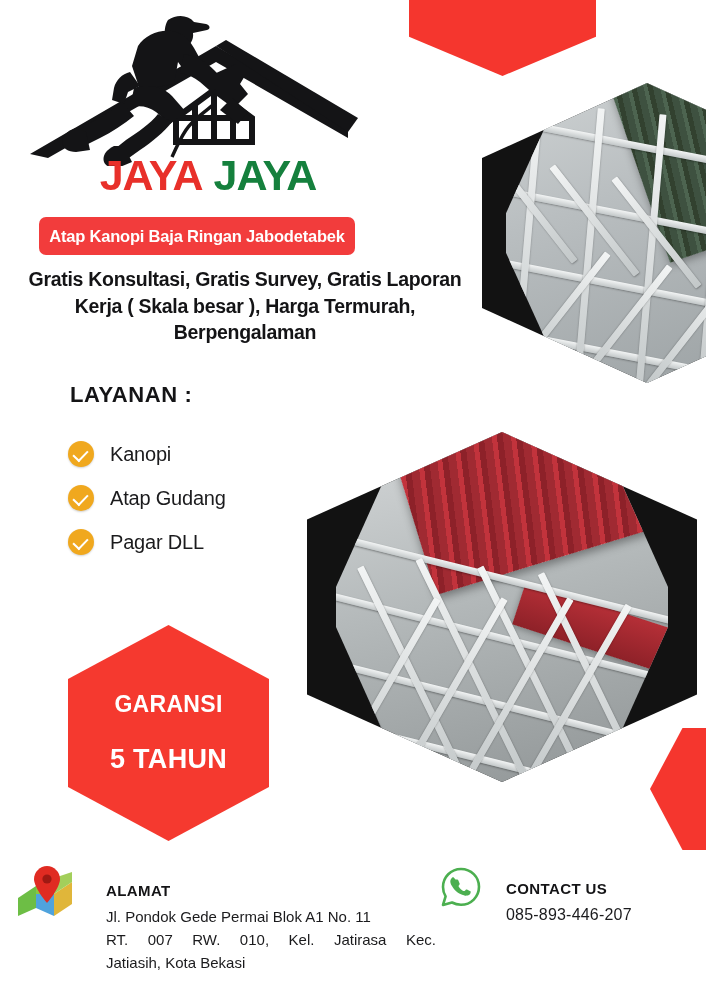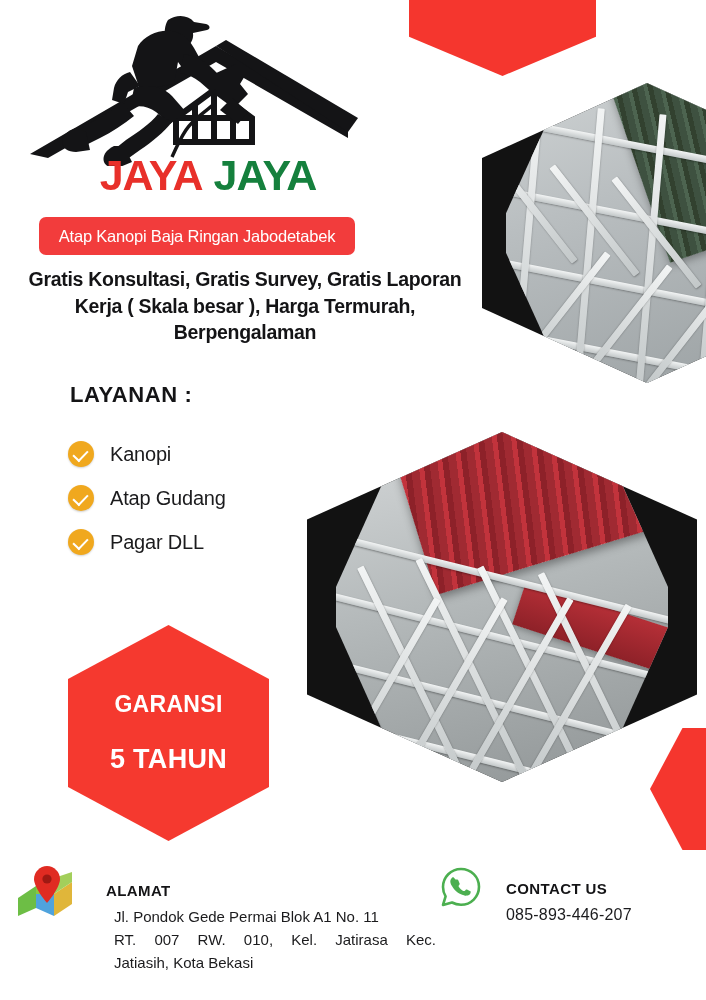--- a/index.html
+++ b/index.html
@@ -98,21 +98,21 @@
     position:absolute;left:0;top:148px;width:380px;text-align:center;
     font-size:43px;font-weight:700;letter-spacing:-1px;line-height:1;
     white-space:nowrap;
   }
   .brand .c1{color:#E8302A;}
   .brand .c2{color:#15803d;}
   .tagline{
     position:absolute;left:21px;top:211px;width:316px;height:38px;
     background:#F23C3C;border-radius:7px;
     display:flex;align-items:center;justify-content:center;
-    color:#fff;font-size:16.5px;font-weight:400;letter-spacing:-.2px;
+    color:#fff;font-size:16.5px;font-weight:700;letter-spacing:-.2px;
     white-space:nowrap;
   }
 
   
   .headline{
     position:absolute;left:10px;top:266px;width:470px;
     text-align:center;color:#141416;
     font-size:19.5px;font-weight:700;line-height:1.36;letter-spacing:-.3px;
   }
 
@@ -151,21 +151,21 @@
   .addr-block{position:absolute;left:14px;top:4px;width:420px;}
   .map-icon{position:absolute;left:0;top:2px;width:74px;height:58px;}
   .addr-head{
     position:absolute;left:92px;top:20px;
     font-size:15px;font-weight:700;color:#141416;letter-spacing:.4px;
   }
   .addr-lines{
     position:absolute;left:92px;top:44px;width:330px;
     font-size:15px;line-height:1.52;color:#1B1B1D;text-align:justify;
   }
-  .addr-lines span{display:block;margin-left:8px;}
+  .addr-lines span{display:block;}
   .addr-lines span.j{text-align-last:justify;}
 
   .wa-block{position:absolute;left:438px;top:4px;width:260px;}
   .wa-icon{position:absolute;left:0;top:2px;width:46px;height:46px;}
   .wa-head{
     position:absolute;left:68px;top:18px;
     font-size:15px;font-weight:700;color:#141416;letter-spacing:.4px;
   }
   .wa-num{
     position:absolute;left:68px;top:44px;

